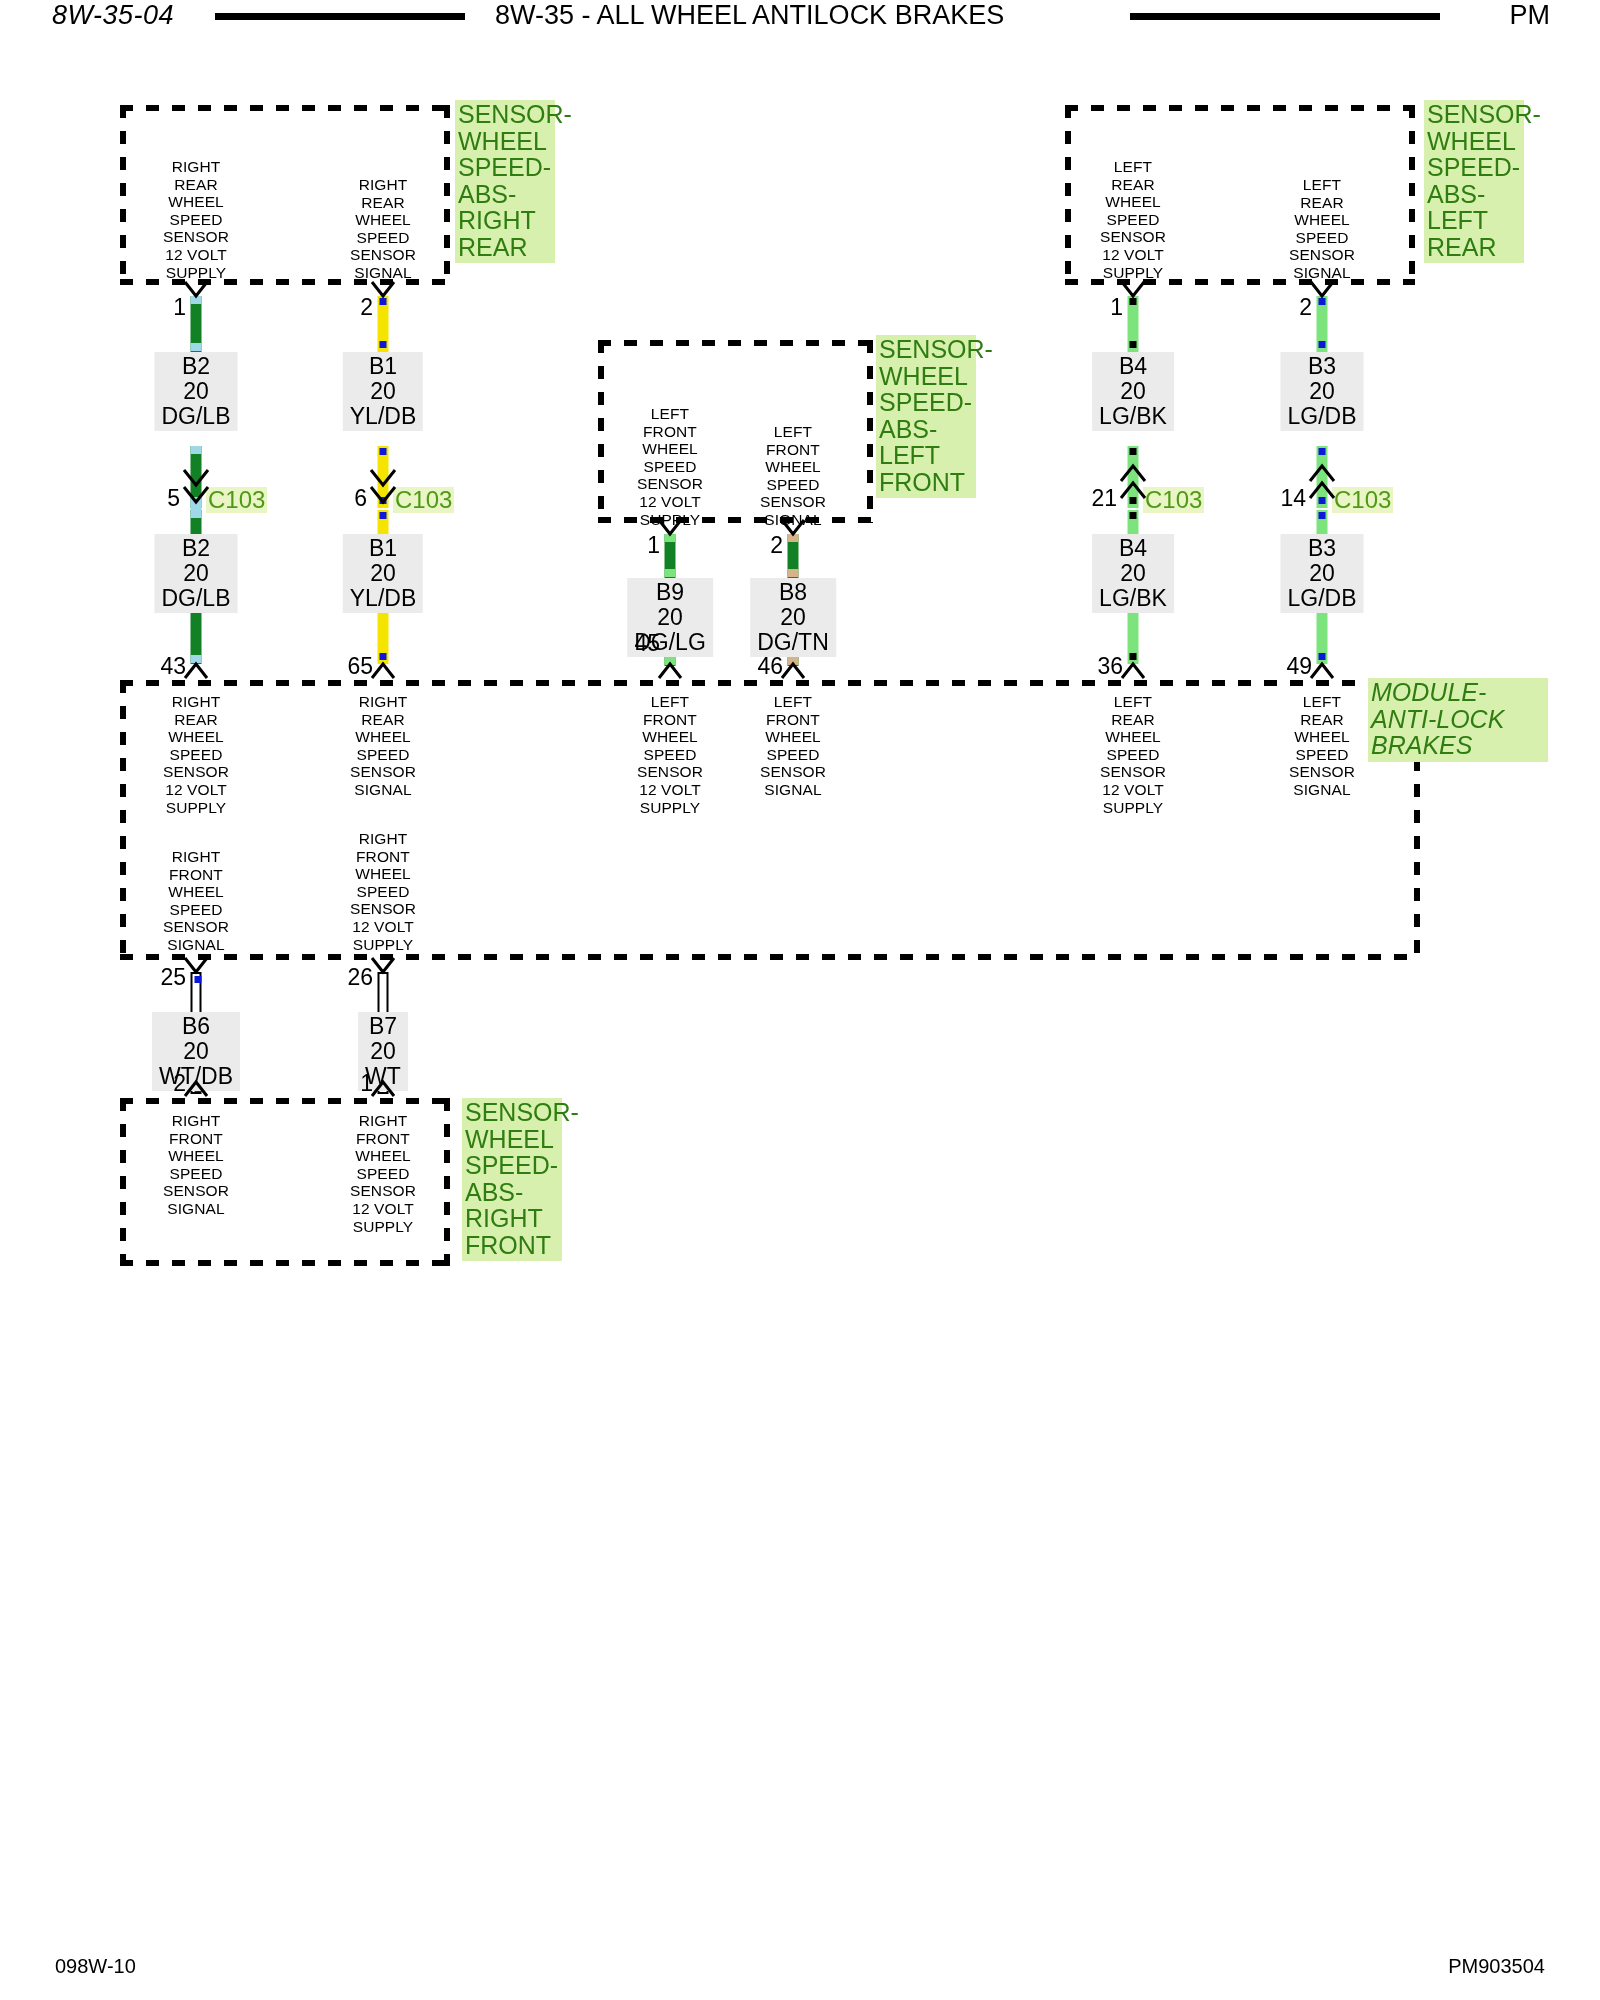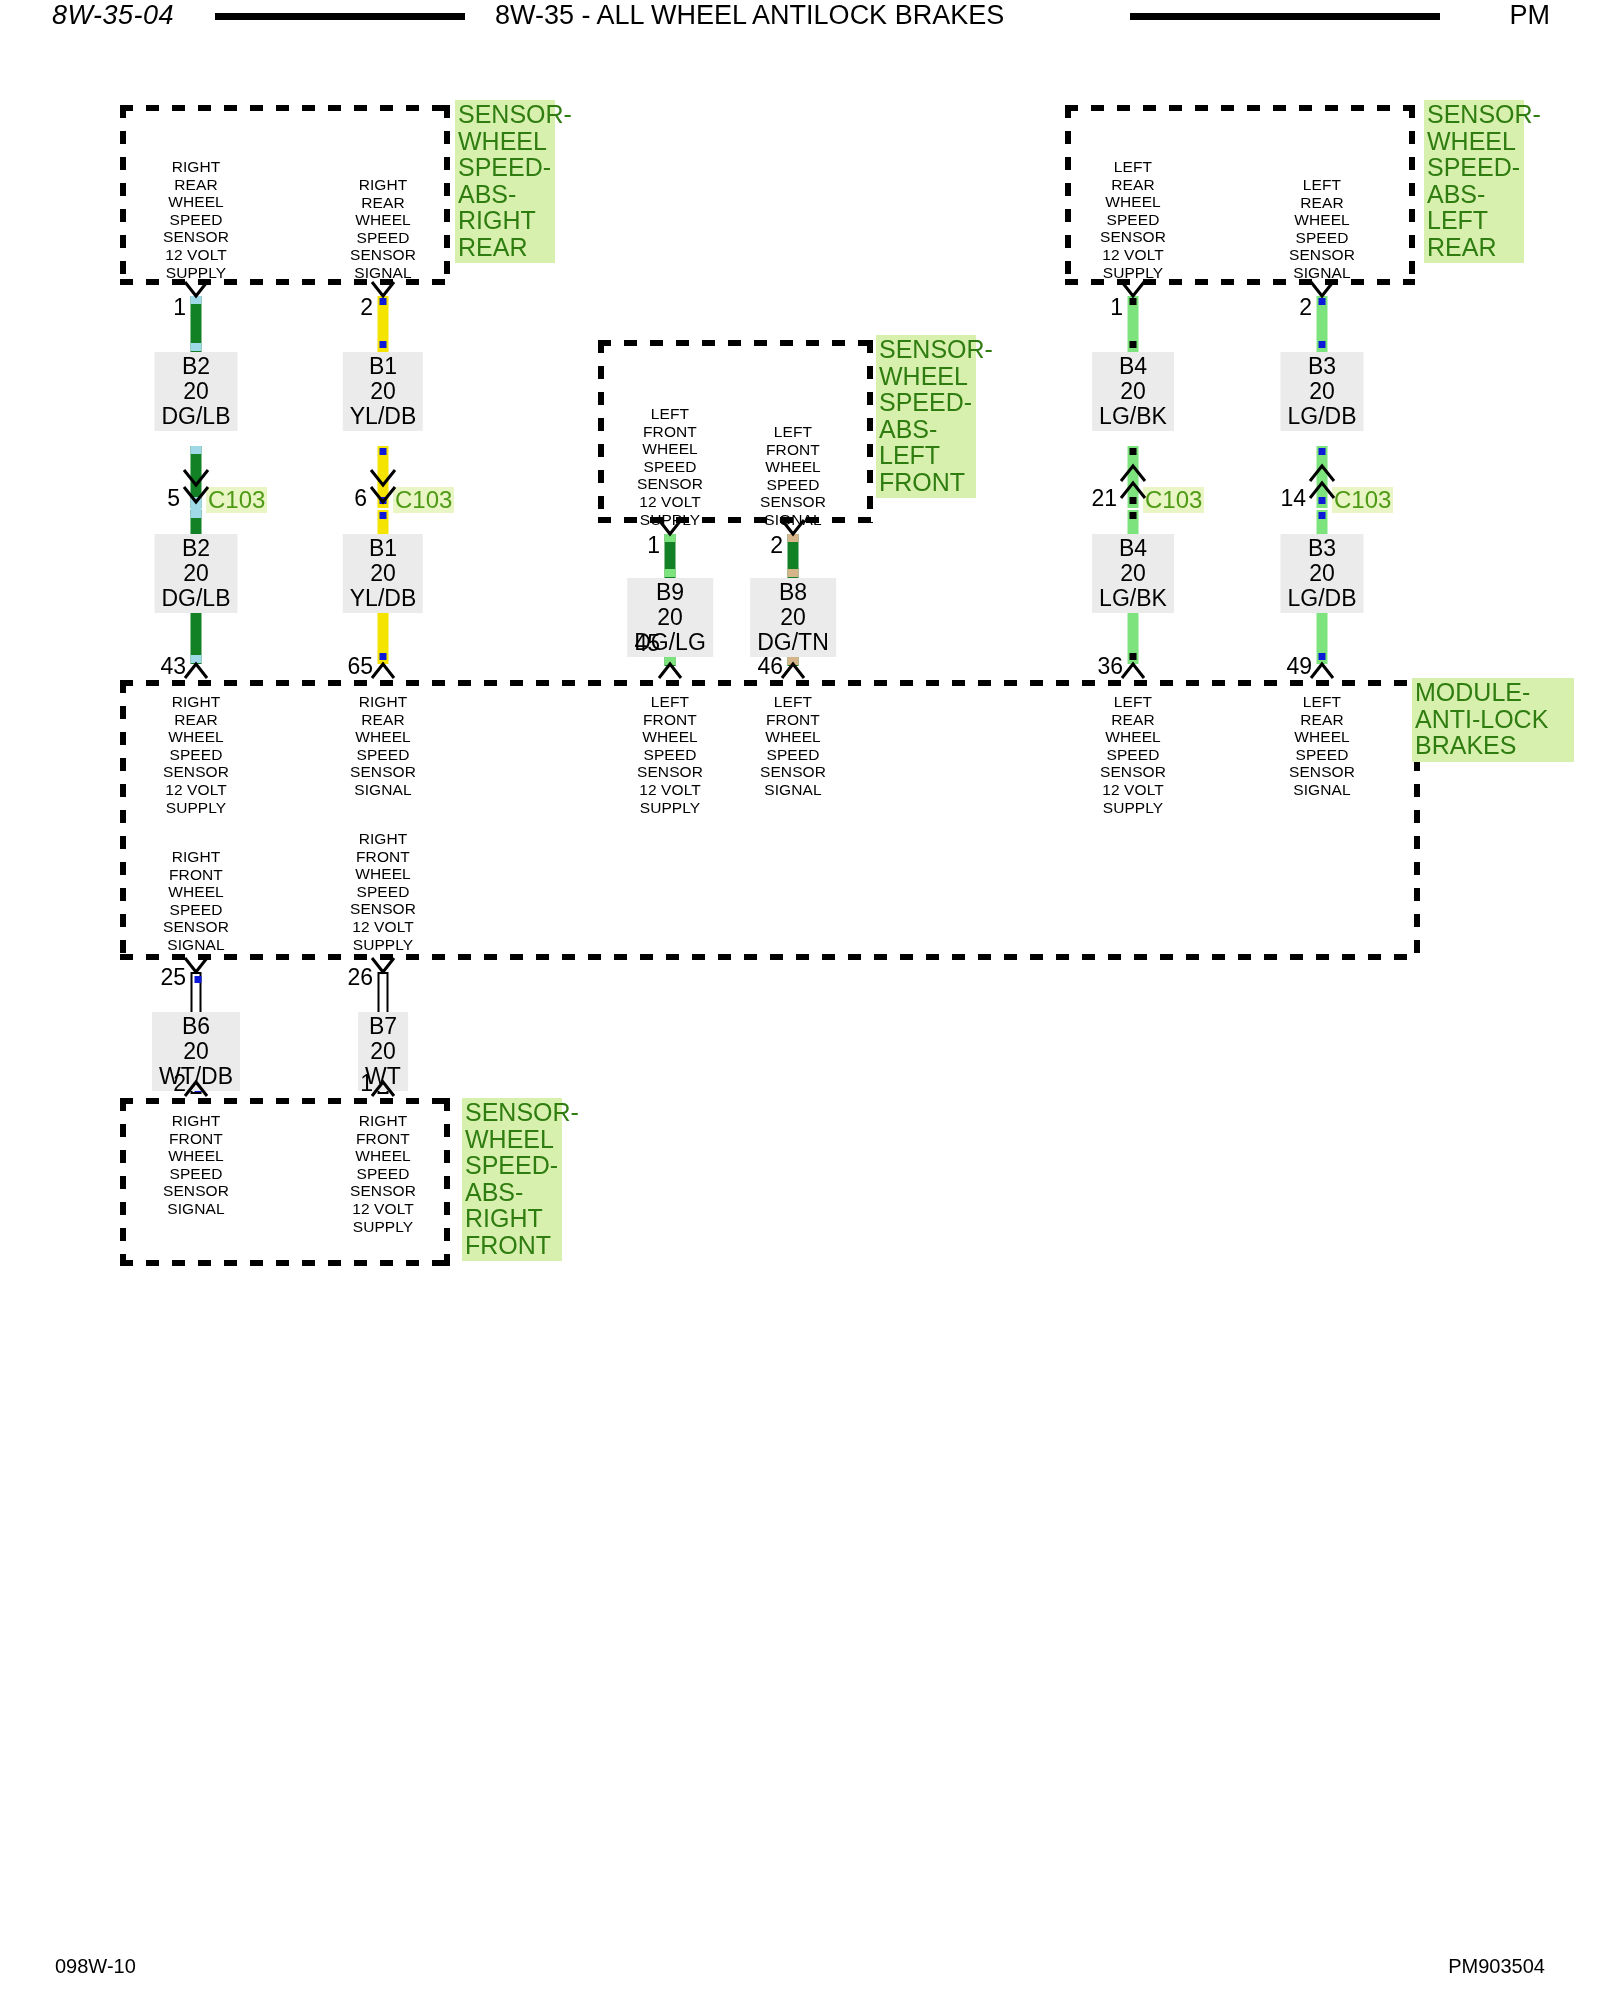--- a/index.html
+++ b/index.html
@@ -119,21 +119,21 @@
 SENSOR
 SIGNAL</div>
   <div class="glabel" style="left:876px;top:335px;width:100px;">SENSOR-
 WHEEL
 SPEED-
 ABS-
 LEFT
 FRONT</div>
 
   <div class="dbox" style="left:120px;top:680px;width:1300px;height:280px;"></div>
-  <div class="glabel" style="left:1412px;top:678px;width:162px;">MODULE-
+  <div class="glabel" style="left:1368px;top:678px;width:180px;font-style:italic;">MODULE-
 ANTI-LOCK
 BRAKES</div>
 
   <div class="pintxt" style="left:196px;top:693px;width:140px;">RIGHT
 REAR
 WHEEL
 SPEED
 SENSOR
 12 VOLT
 SUPPLY</div>

